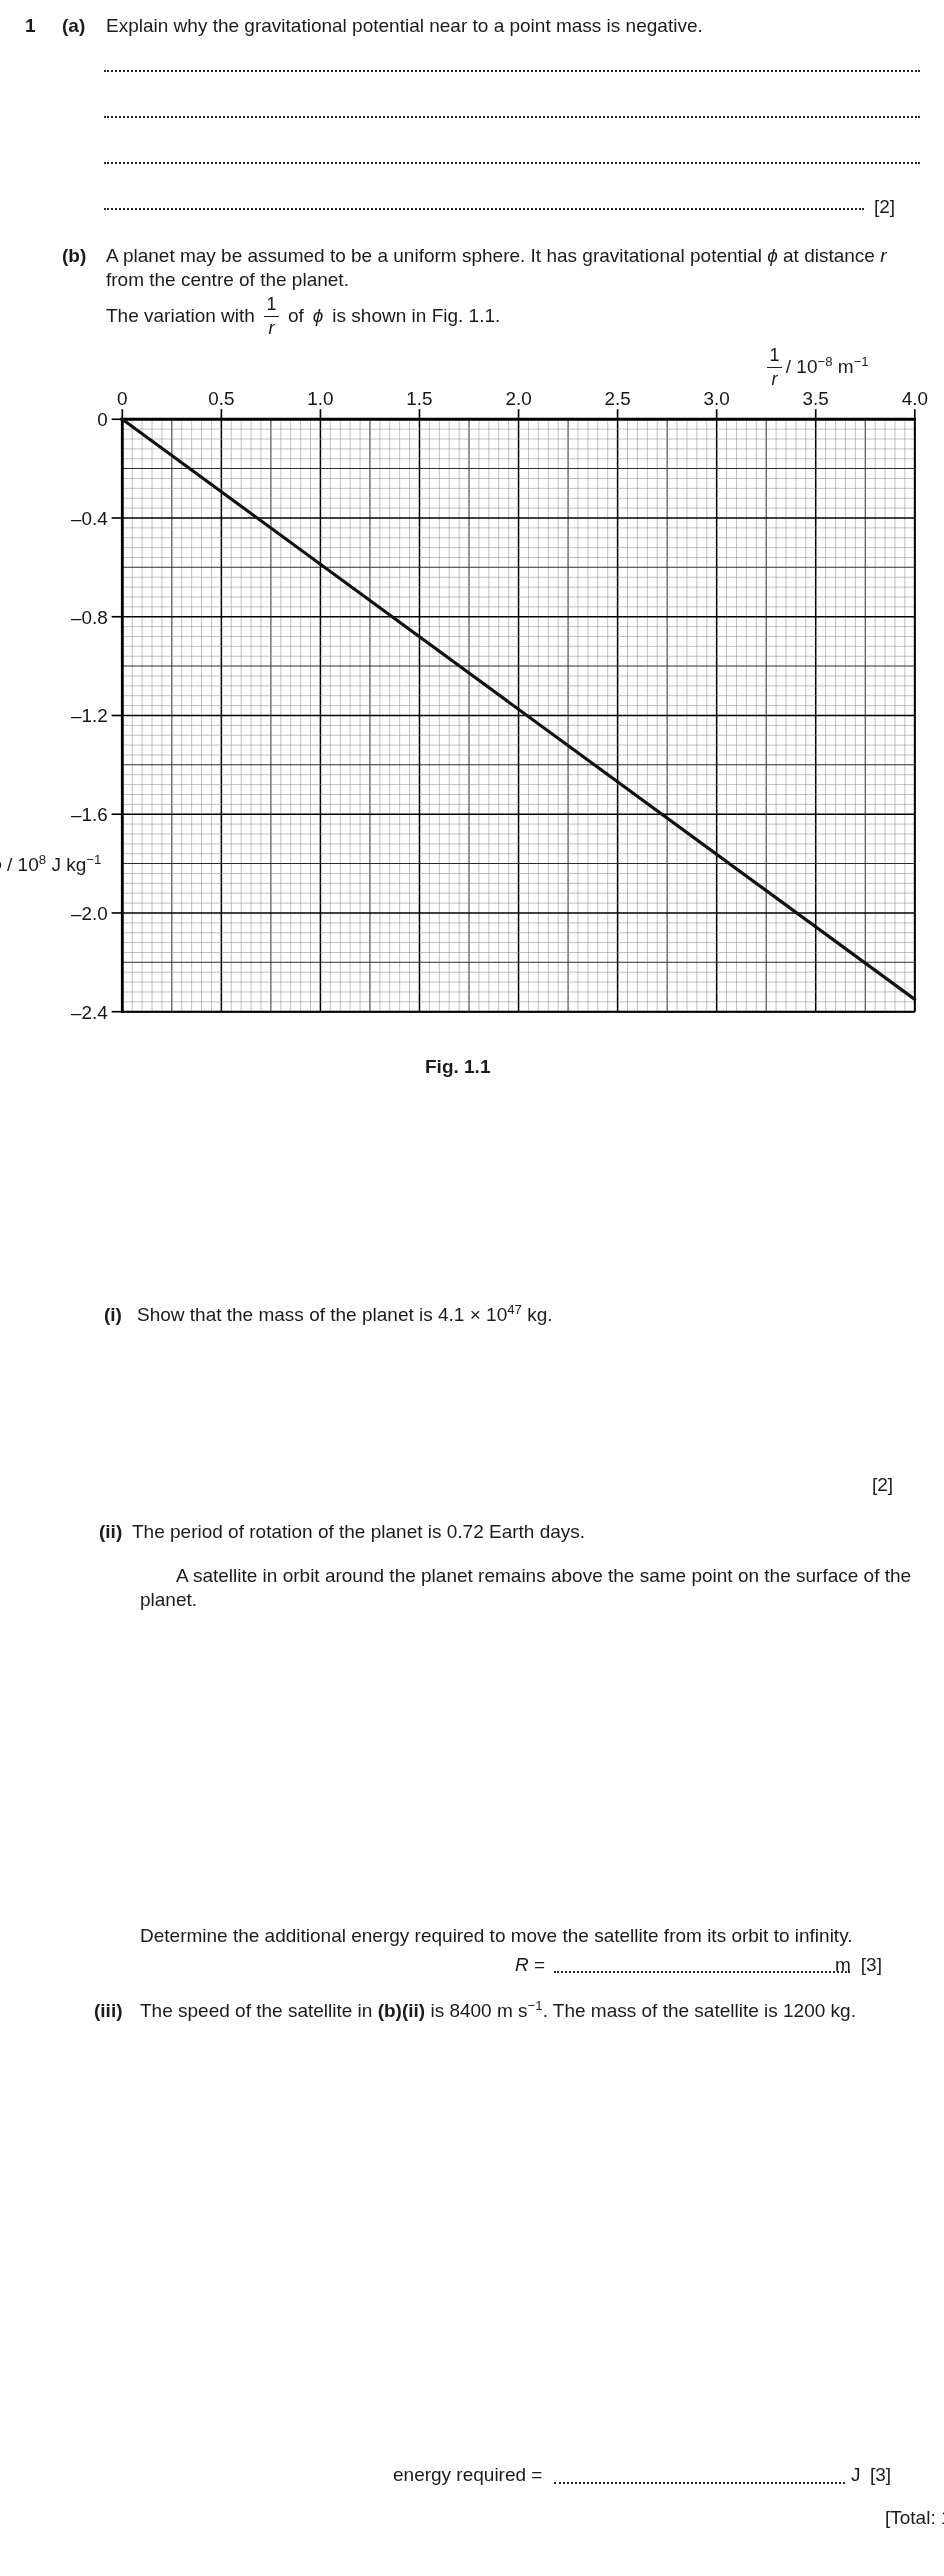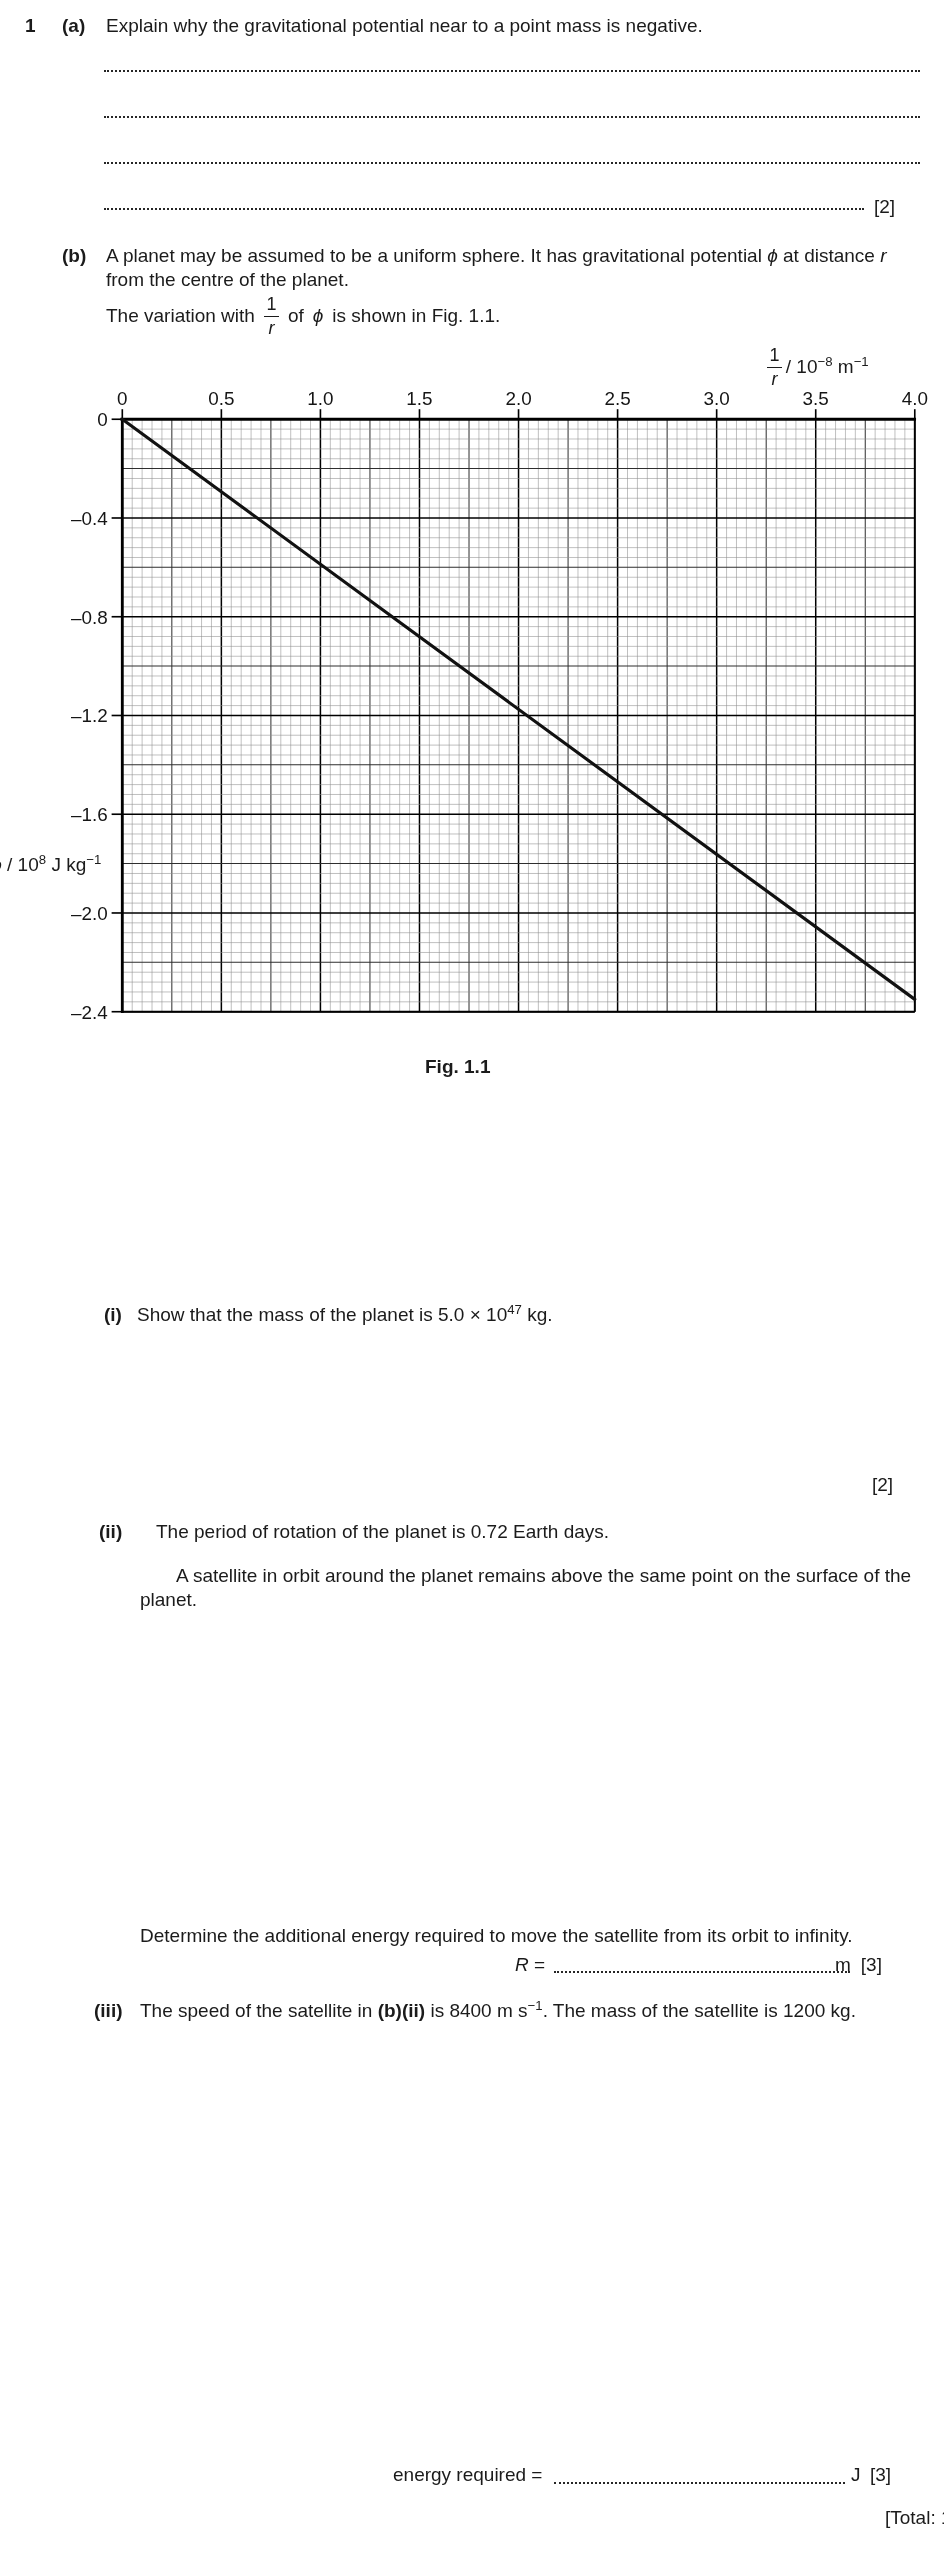--- a/index.html
+++ b/index.html
@@ -234,25 +234,25 @@
         <span class="fd">r</span>
       </span>
     <span><span>/ 10</span><span class="sp">−8</span><span> m</span><span class="sp">−1</span></span>
   </div>
 
   <div class="t" style="left:-8.8px;top:853px;"><span class="it">ϕ</span><span> / 10</span><span class="sp">8</span><span> J kg</span><span class="sp">−1</span></div>
 
   <div class="t b" style="left:425px;top:1055px;">Fig. 1.1</div>
 
   <div class="t b" style="left:104px;top:1303px;">(i)</div>
-  <div class="t" style="left:137px;top:1303px;"><span>Show that the mass of the planet is 5.0 × 10</span><span class="sp">47</span><span> kg.</span></div>
+  <div class="t" style="left:137px;top:1303px;"><span>Show that the mass of the planet is 4.1 × 10</span><span class="sp">47</span><span> kg.</span></div>
   <div class="t" style="left:872px;top:1473px;">[2]</div>
 
   <div class="t b" style="left:99px;top:1520px;">(ii)</div>
-  <div class="t" style="left:156px;top:1520px;">The period of rotation of the planet is 0.72 Earth days.</div>
+  <div class="t" style="left:132px;top:1520px;">The period of rotation of the planet is 0.72 Earth days.</div>
   <div class="t" style="left:140px;top:1564px;margin-left:36px;">A satellite in orbit around the planet remains above the same point on the surface of the</div>
   <div class="t" style="left:140px;top:1588px;">planet.</div>
 
   <div class="t" style="left:515px;top:1953px;"><span class="it">R</span><span> = </span></div>
   <div class="aline" style="left:554px;top:1971px;width:296px;"></div>
   <div class="t" style="left:835px;top:1953px;"><span>m</span><span style="margin-left:10px;">[3]</span></div>
 
   <div class="t b" style="left:94px;top:1999px;">(iii)</div>
   <div class="t" style="left:140px;top:1999px;"><span>The speed of the satellite in </span><span class="b">(b)(ii)</span><span> is 8400 m s</span><span class="sp">−1</span><span>. The mass of the satellite is 1200 kg.</span></div>
   <div class="t" style="left:140px;top:1924px;text-align:right;">Determine the additional energy required to move the satellite from its orbit to infinity.</div>

